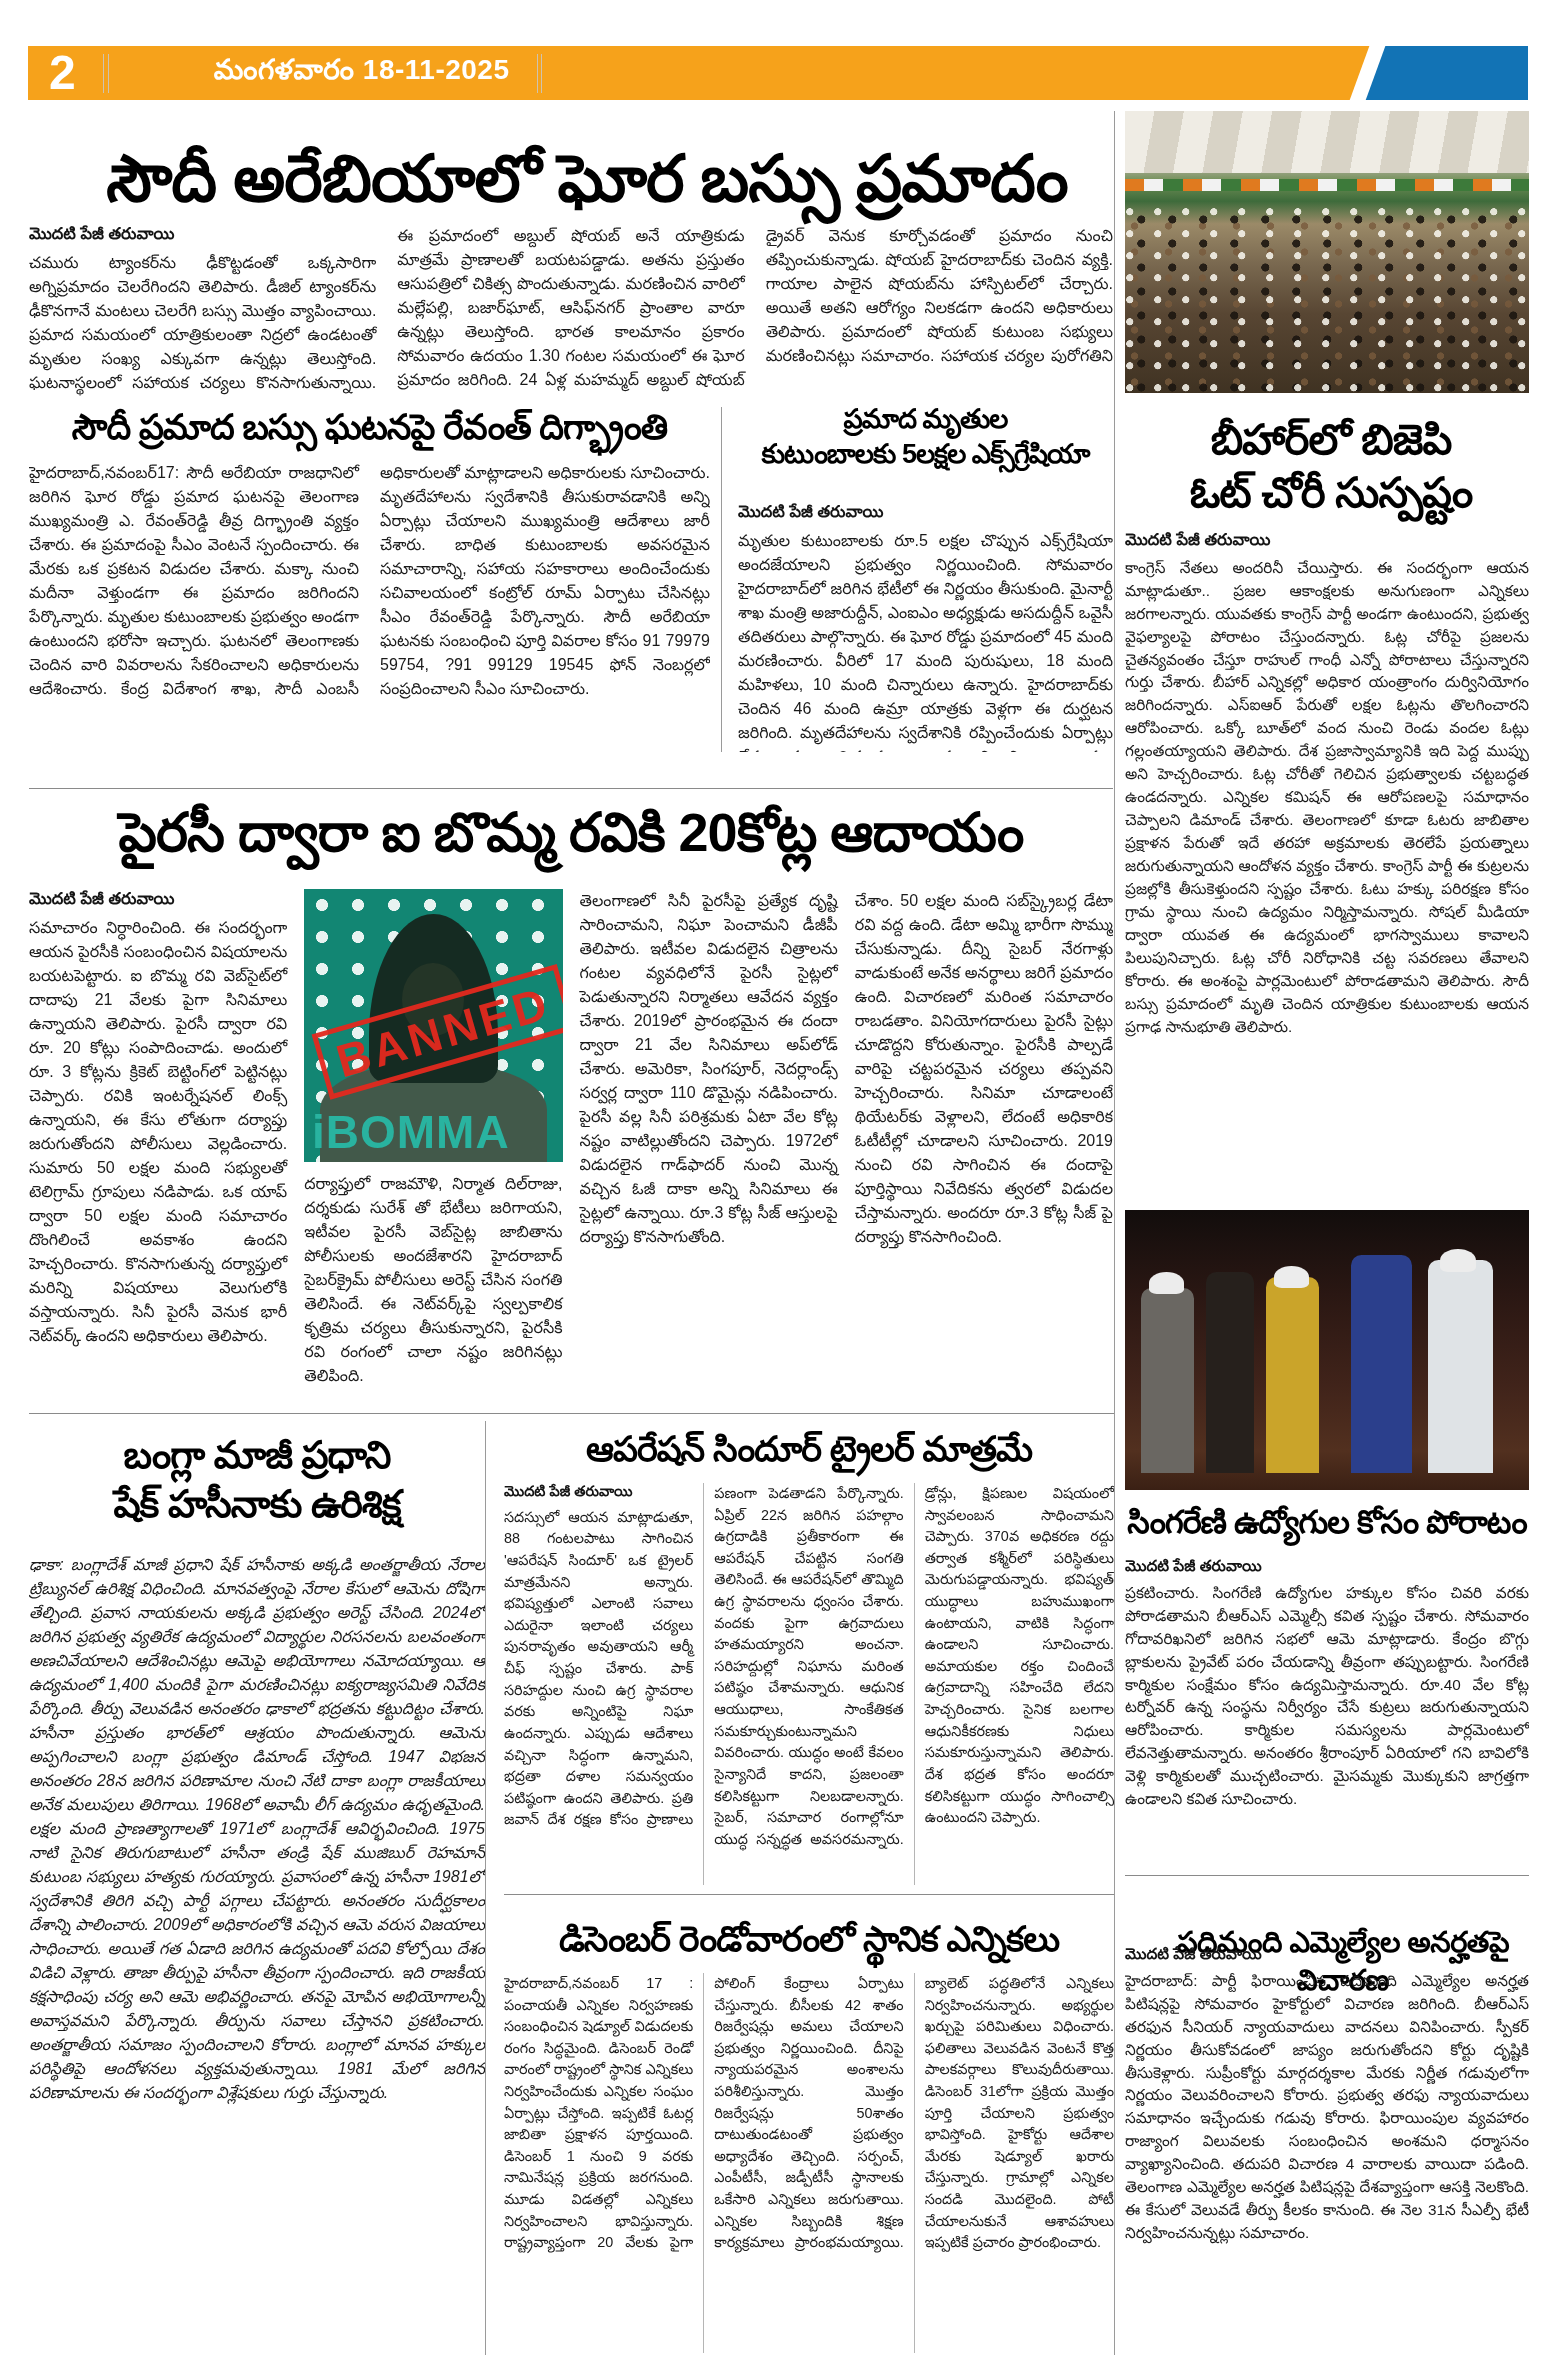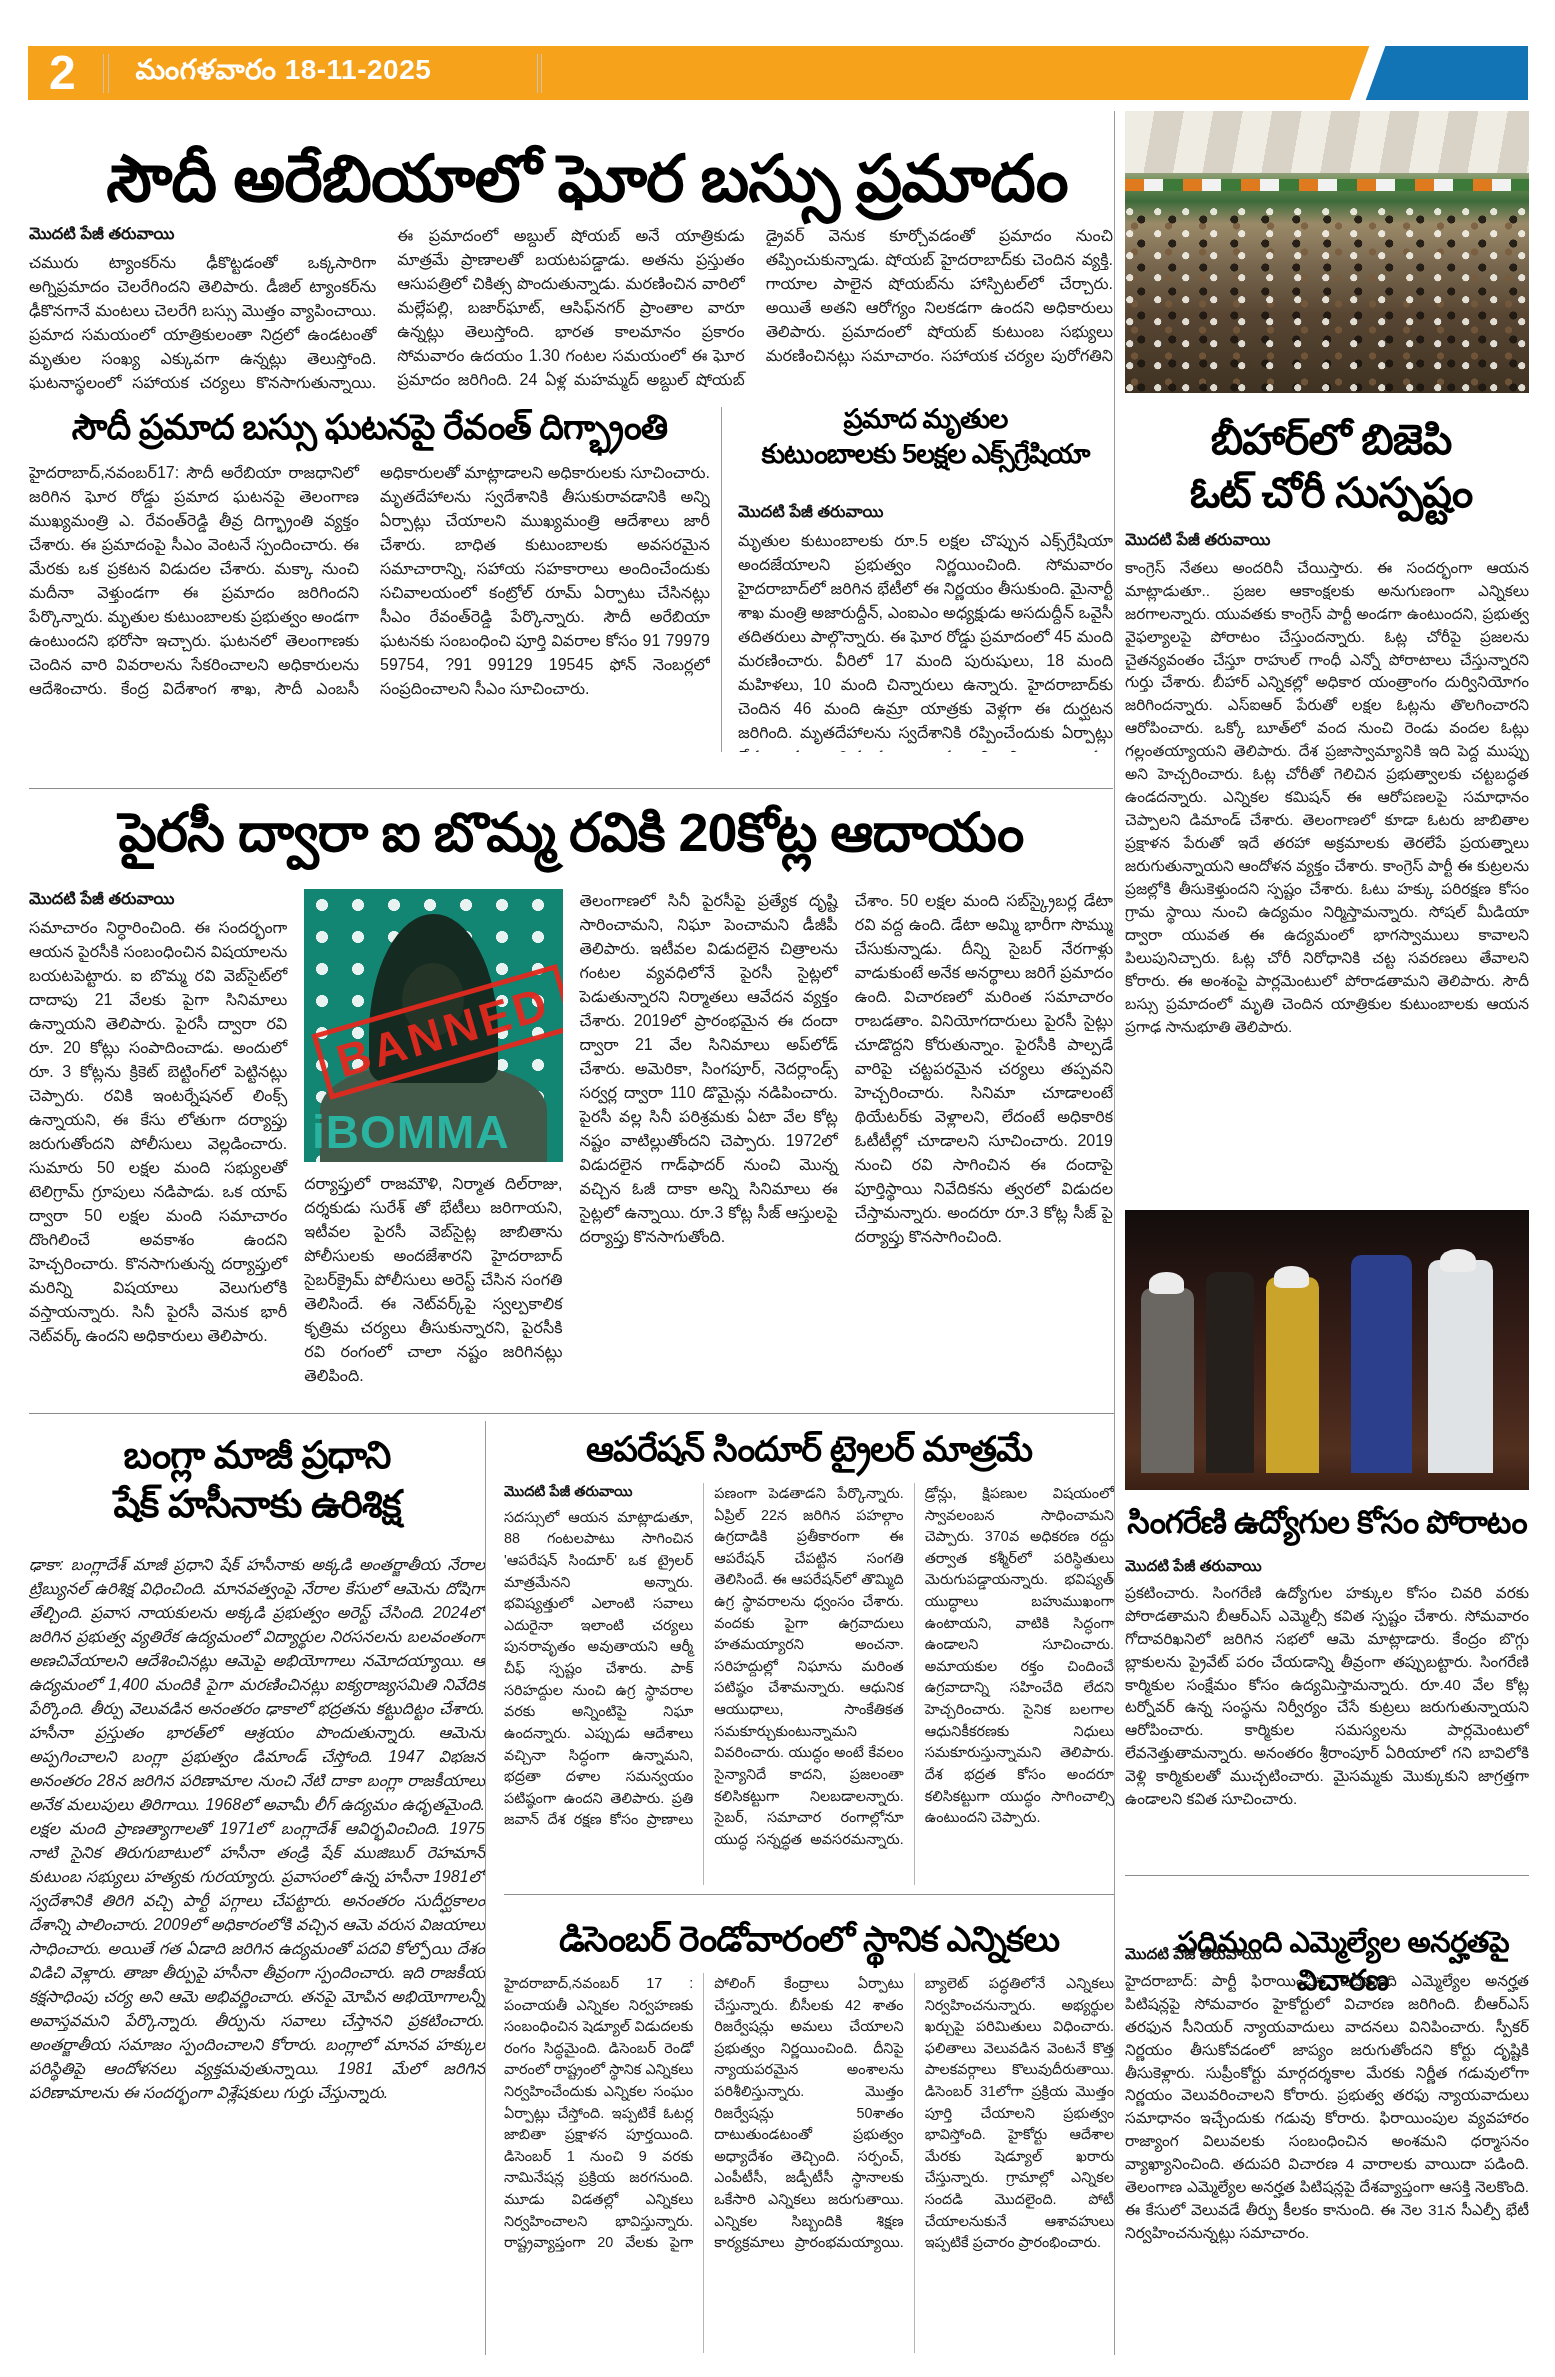--- a/index.html
+++ b/index.html
@@ -4,21 +4,21 @@
 <style>
   html,body{margin:0;padding:0;background:#e9e9e9;}
   .page{position:relative;width:1555px;height:2377px;background:#ffffff;
         font-family:"Liberation Sans", sans-serif;color:#141414;overflow:hidden;}
 
   
   .masthead{position:absolute;left:28px;top:46px;width:1500px;height:54px;
             background:#F6A21B;display:flex;align-items:center;overflow:hidden;}
   .pagenum{font-size:48px;font-weight:bold;color:#fff;line-height:1;padding-left:21px;}
   .mast-sep{width:3.8px;height:39px;border-left:1.9px solid #c9c9c9;border-right:1.9px solid #c9c9c9;margin:0 27px;opacity:.85;}
-  .mast-date{font-size:28px;font-weight:bold;color:#fff;width:374px;text-align:left;letter-spacing:0.5px;}
+  .mast-date{font-size:28px;font-weight:bold;color:#fff;width:374px;text-align:right;letter-spacing:0.5px;}
   .mast-title{font-size:29px;font-weight:bold;color:#fff;width:489px;text-align:center;}
   .mast-gap{position:absolute;right:144px;top:-4.8px;width:25px;height:67px;background:#fff;transform:skewX(-20deg);}
   .mast-blue{position:absolute;right:-29px;top:-4.8px;width:182px;height:67px;background:#1273B5;transform:skewX(-20deg);}
 
   
   .hl{font-weight:bold;color:#000;letter-spacing:-1px;}
   .hl.center{text-align:center;}
   .byline{font-weight:bold;font-size:16.3px;margin:0 0 3.8px 0;}
   .bodytext{font-size:16px;line-height:1.5;text-align:justify;color:#1a1a1a;margin:0;}
   .abs{position:absolute;}

